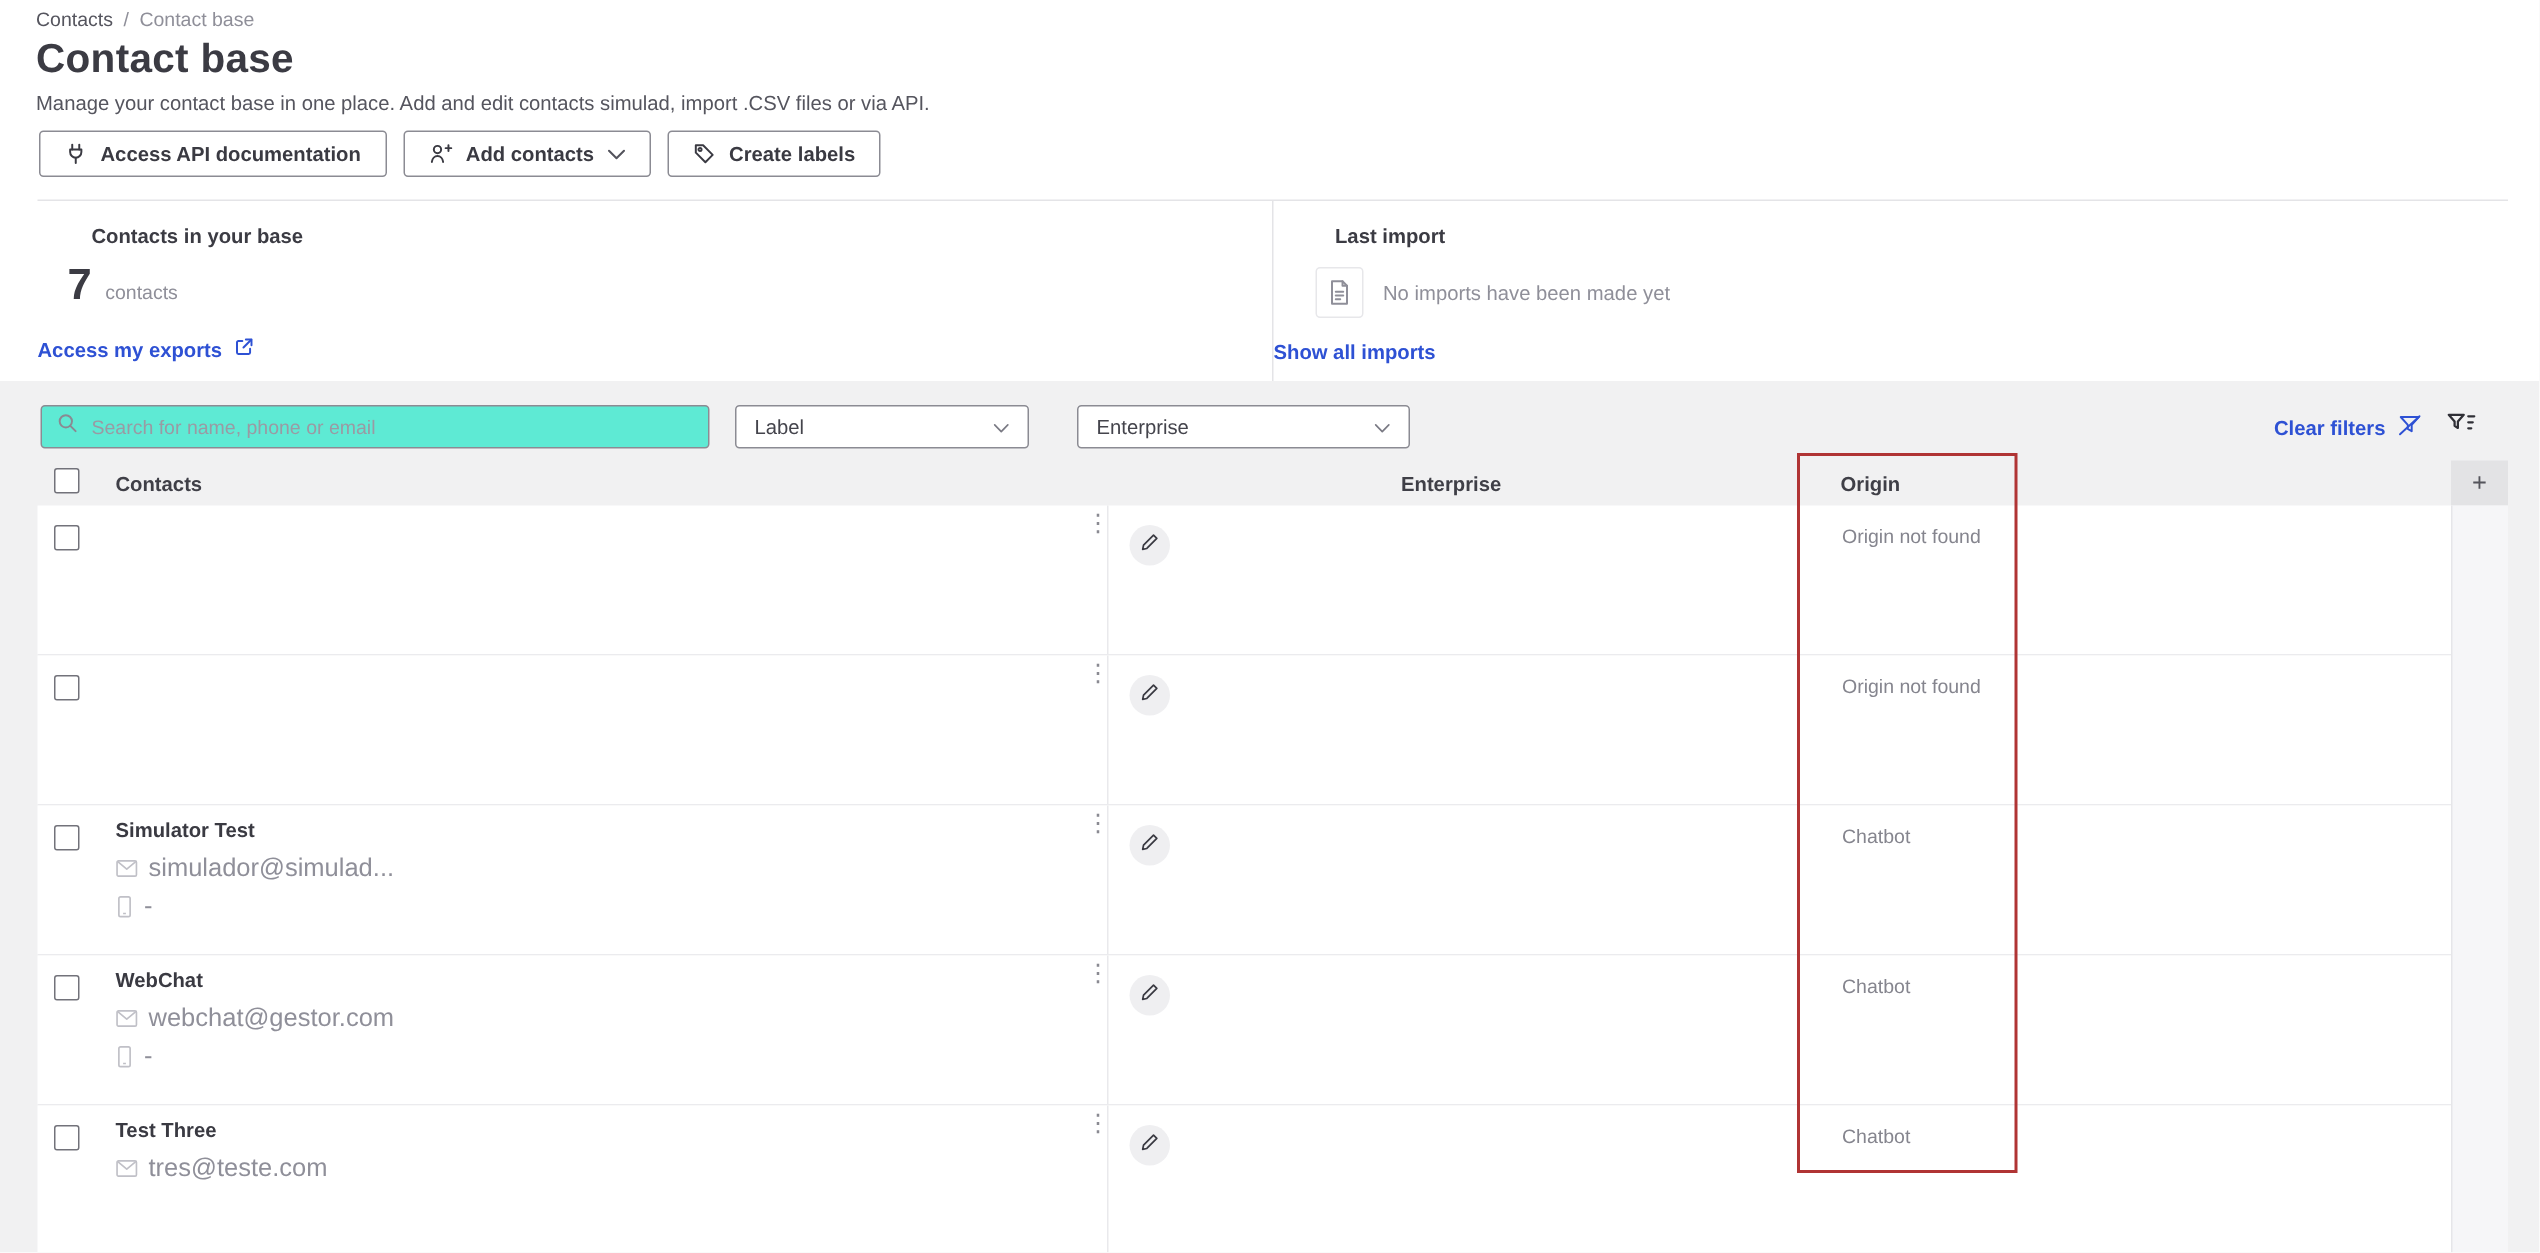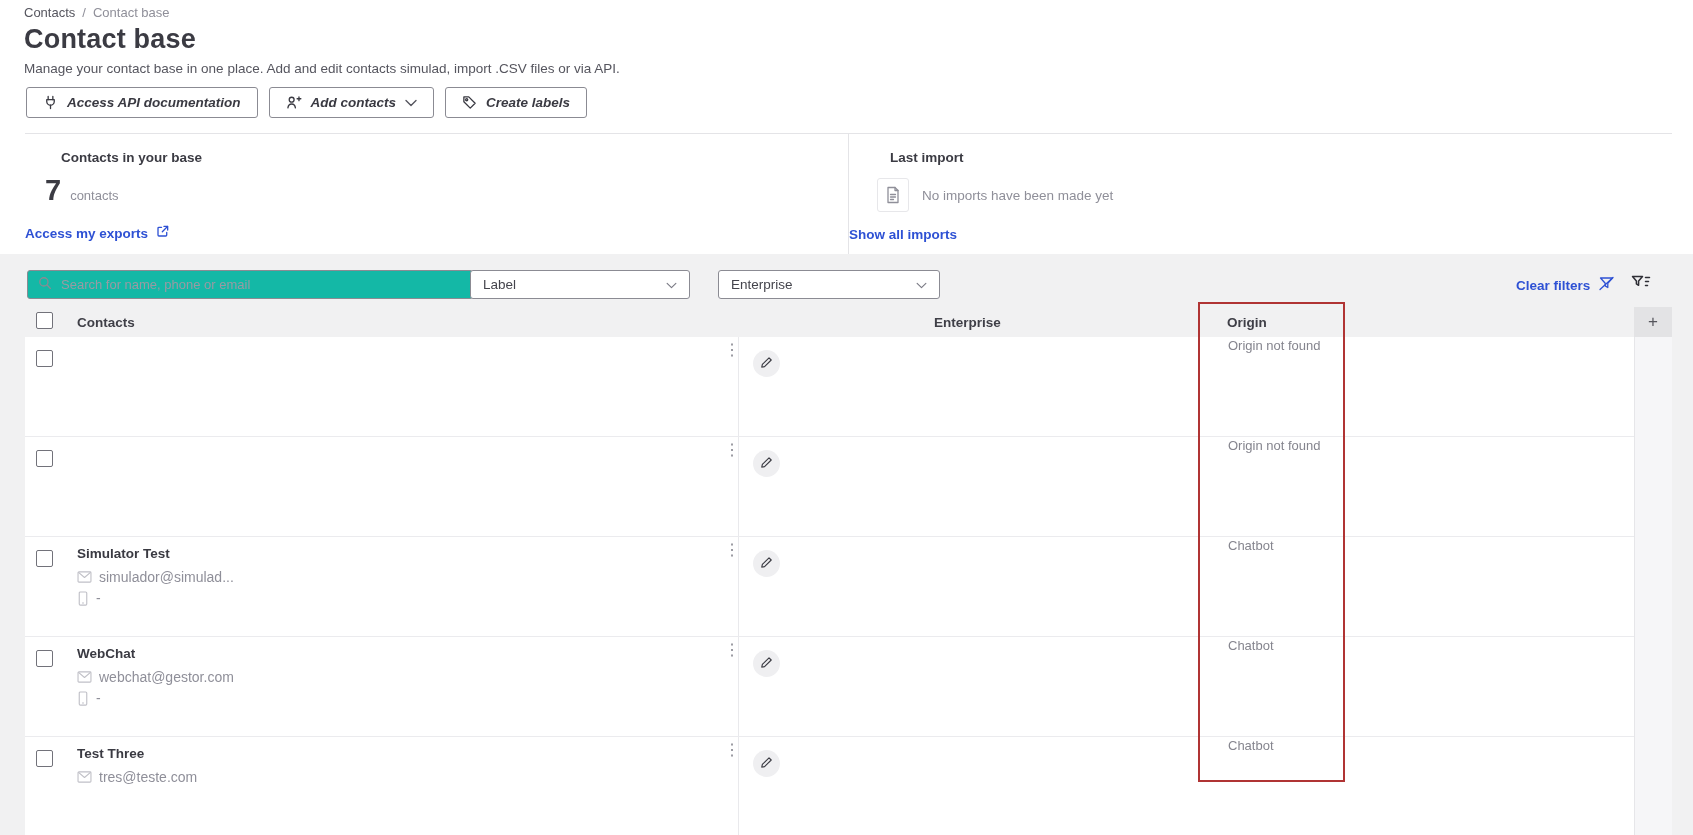--- a/index.html
+++ b/index.html
@@ -11,70 +11,70 @@
   .top-section { position:absolute; top:0; left:0; width:1693px; height:254px; background:#fff; }
 
   .breadcrumb { position:absolute; top:5px; left:24px; font-size:13px; color:#8f8f99; display:flex; gap:7px; }
   .breadcrumb .bc-first { color:#55555e; cursor:pointer; }
   .page-title { position:absolute; top:24px; left:24px; font-size:27px; font-weight:bold; color:#3b3b43; letter-spacing:0.2px; }
   .page-desc { position:absolute; top:61px; left:24px; font-size:13.5px; color:#55555e; }
 
   .actions { position:absolute; top:87px; left:26px; display:flex; gap:11px; }
   .btn { display:inline-flex; align-items:center; gap:9px; height:31px; padding:4px 16px;
          background:#fff; border:1px solid #8b8b93; border-radius:3px;
-         font-family:"Liberation Sans",sans-serif; font-size:13.5px; font-weight:bold; color:#3a3a42; cursor:pointer;font-style:italic; }
+         font-family:"Liberation Sans",sans-serif; font-size:13.5px; font-weight:bold; color:#3a3a42; cursor:pointer; }
   .btn svg { display:block; }
 
   
   .cards-band { position:absolute; top:133px; left:25px; width:1647px; height:121px; border-top:1px solid #e4e4e7; display:flex; }
   .card { position:relative; height:100%; }
   .card-left { width:823px; }
   .card-right { width:824px; border-left:1px solid #e4e4e7; }
   .card-title { position:absolute; top:16px; left:20px; font-size:13.5px; font-weight:bold; color:#3b3b43;margin-left:16px; }
   .count-row { position:absolute; top:40px; left:20px; display:flex; align-items:baseline; gap:9px; }
   .count-num { font-size:29px; font-weight:bold; color:#3b3b43; }
   .count-label { font-size:13px; color:#8f8f99; }
   .card-link { position:absolute; bottom:12px; left:0; width:100%; 
                font-size:13.5px; font-weight:bold; color:#2e51d4; cursor:pointer; }
   .card-link .lk { display:inline-flex; align-items:center; gap:7px; }
   .import-empty { position:absolute; top:44px; left:28px; display:flex; align-items:center; gap:13px; }
   .doc-box { width:32px; height:34px; border:1px solid #e7e7ea; border-radius:3px; display:flex; align-items:center; justify-content:center; background:#fff; }
   .import-msg { font-size:13.5px; color:#8f8f99; }
 
   
   .search-box { position:absolute; top:270px; left:27px; width:446px; height:29px;
-                background:#14b8a6; border:1px solid #8b8b93; border-radius:3px; display:flex; align-items:center; padding:0 10px; gap:9px; }
+                background:#5eead4; border:1px solid #8b8b93; border-radius:3px; display:flex; align-items:center; padding:0 10px; gap:9px; }
   .search-box input { border:none; outline:none; flex:1; font-family:"Liberation Sans",sans-serif; font-size:13px; color:#3a3a42; background:transparent; }
   .search-box input::placeholder { color:#9a9aa3; }
   .select-box { position:absolute; top:270px; height:29px; background:#fff; border:1px solid #8b8b93; border-radius:3px;
                 display:flex; align-items:center; justify-content:space-between; padding:0 12px; font-size:13.5px; color:#44444c; cursor:pointer; }
-  .select-label { width:220px; left:470px; }
+  .select-label { width:196px; left:490px; }
   .select-enterprise { width:222px; left:718px; }
   .clear-filters { position:absolute; top:276px; left:1516px; display:flex; align-items:center; gap:8px;
                    font-size:13.5px; font-weight:bold; color:#2e51d4; cursor:pointer; }
   .filter-btn { position:absolute; top:271px; left:1628px; width:26px; height:26px; display:flex; align-items:center; justify-content:center; cursor:pointer; }
 
   
   .thead { position:absolute; top:307px; left:25px; width:1609px; height:30px; }
   .th { position:absolute; top:8px; font-size:13.5px; font-weight:bold; color:#3f3f47; }
   .cb { width:17px; height:17px; background:#fff; border:1.5px solid #72727a; border-radius:2px; cursor:pointer; }
   .thead .cb { position:absolute; left:11px; top:5px; }
 
   .rows { position:absolute; top:337px; left:25px; width:1609px; }
   .trow { position:relative; background:#fff; border-bottom:1px solid #ebebee; }
   .trow .cb { position:absolute; left:11px; top:13px; }
   .col-divider { position:absolute; left:713px; top:0; bottom:0; width:0; border-left:1px solid #e9e9ec; }
   .kebab { position:absolute; left:699px; top:5px; font-size:16px; color:#8a8a92; letter-spacing:0; line-height:16px; cursor:pointer; width:14px; text-align:center; }
   .pencil-btn { position:absolute; left:728px; top:13px; width:27px; height:27px; border-radius:50%;
                 background:#efeff1; display:flex; align-items:center; justify-content:center; cursor:pointer; }
   .contact-block { position:absolute; left:52px; top:7px; }
   .c-name { font-size:13.5px; font-weight:bold; color:#3a3a42; line-height:20px; min-height:20px; }
-  .c-line { display:flex; align-items:center; gap:7px; margin-top:5px; font-size:14px; color:#8f8f99; }
+  .c-line { display:flex; align-items:center; gap:7px; margin-top:5px; font-size:17px; color:#8f8f99; }
   .c-line svg { display:block; }
-  .origin-val { position:absolute; left:1203px; top:0; font-size:13px; color:#85858e; line-height:18px; }
+  .origin-val { position:absolute; left:1203px; top:12px; font-size:13px; color:#85858e; line-height:18px; }
 
   
   .gutter-head { position:absolute; top:307px; left:1634px; width:38px; height:30px; background:#e3e3e5;
                  display:flex; align-items:center; justify-content:center; font-size:17px; color:#55555c; cursor:pointer; }
   .gutter-body { position:absolute; top:337px; left:1634px; width:38px; height:498px; background:#f6f6f8; border-left:1px solid #e6e6e9; }
 
   
   .origin-highlight { position:absolute; left:1198px; top:302px; width:147px; height:480px;
                       border:2px solid #b03434; z-index:10; pointer-events:none; }
 </style>

